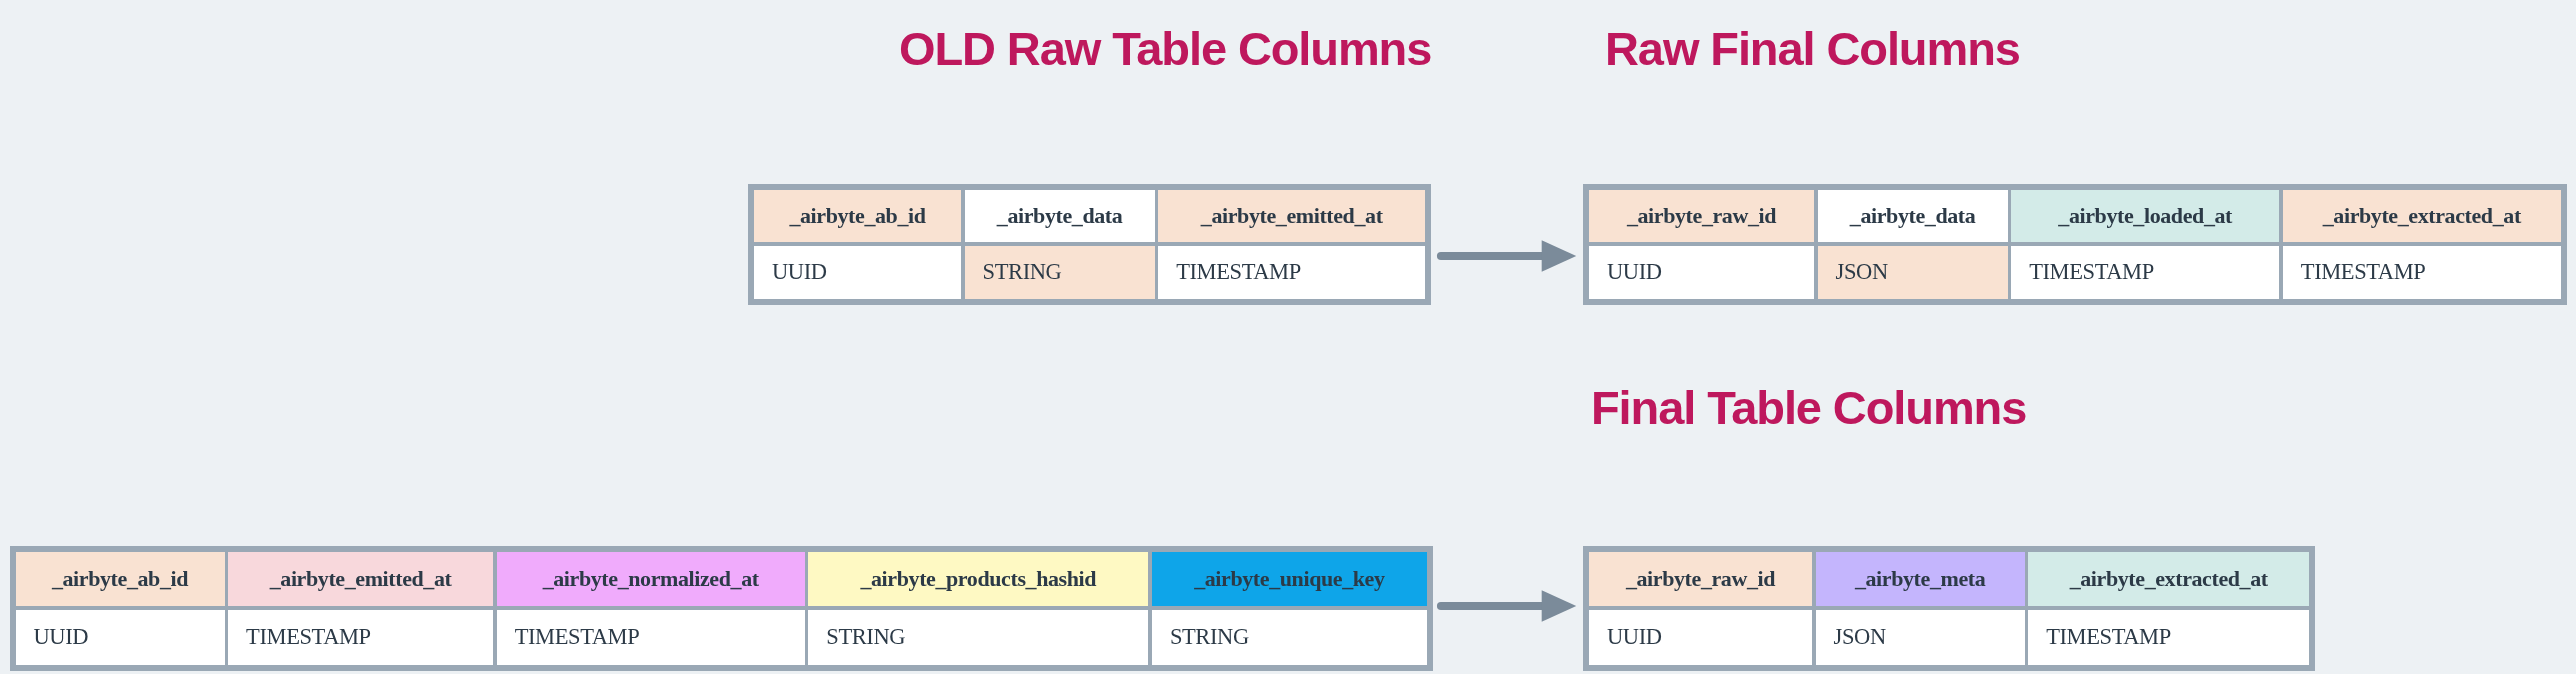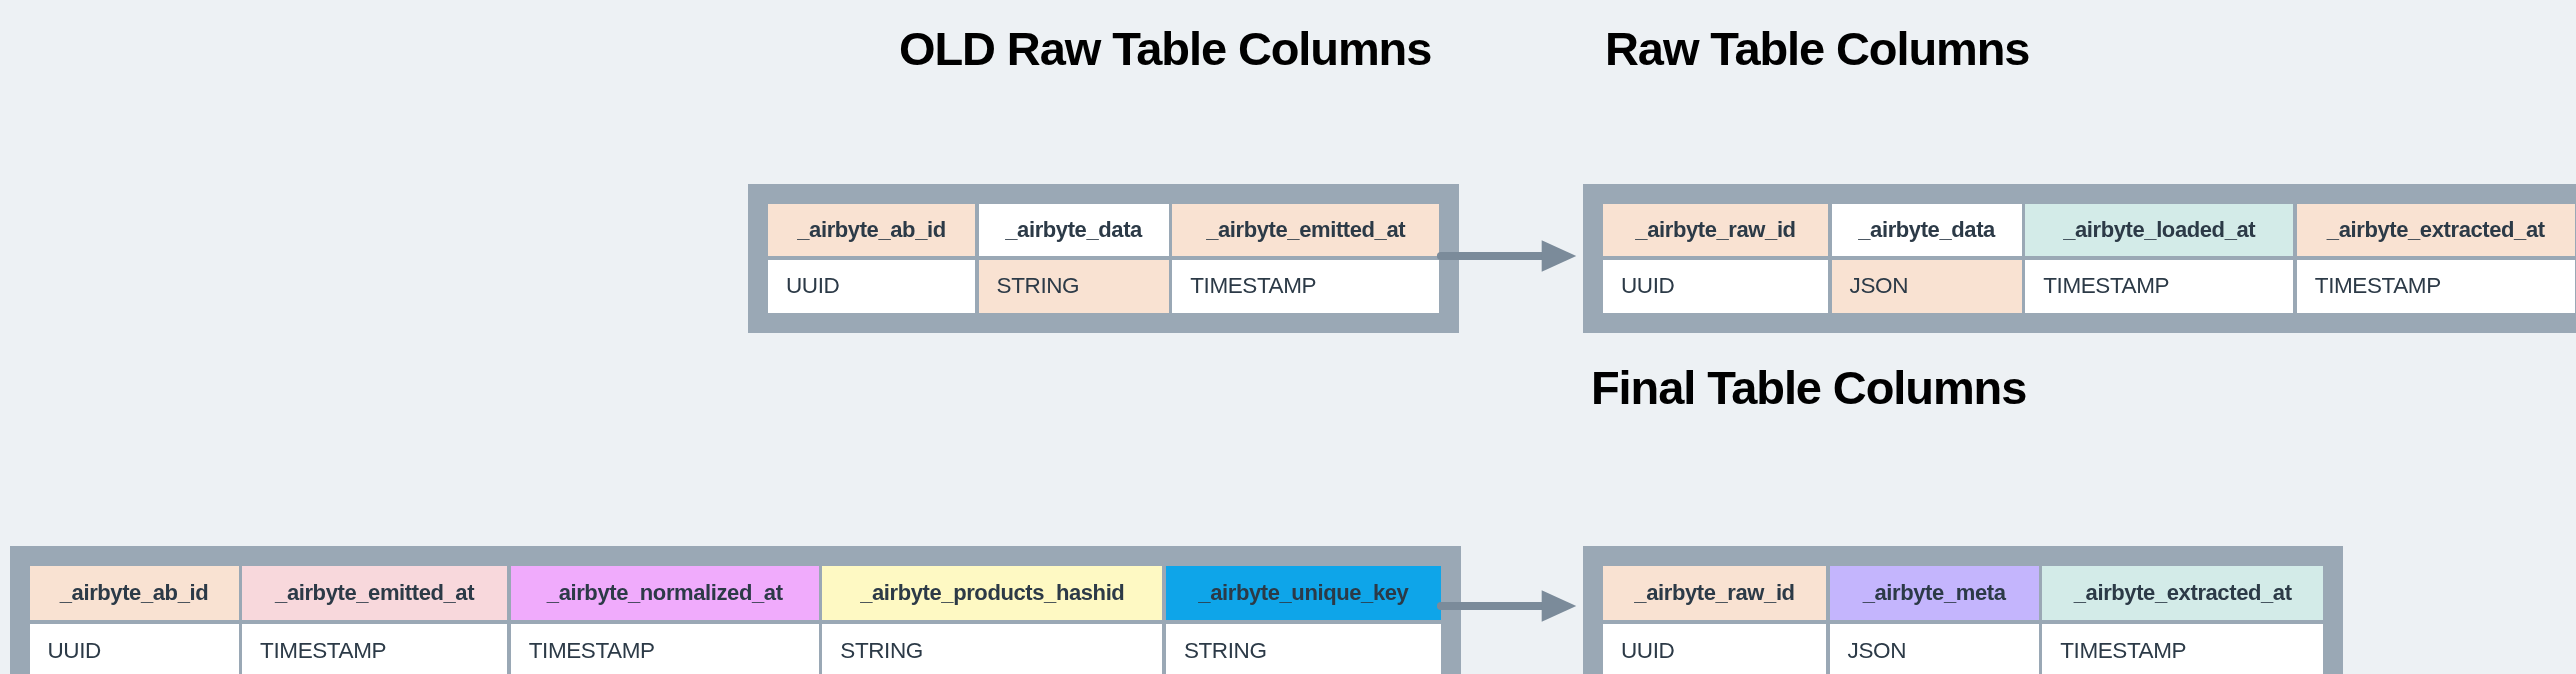--- a/index.html
+++ b/index.html
@@ -15,35 +15,36 @@
     overflow: hidden;
     color: #2c3a47;
   }
   .title {
     position: absolute;
     margin: 0;
     font-size: 47px;
     font-weight: 700;
     letter-spacing: -1.1px;
     line-height: 1;
-    color: #000000;
+    color: #be185d;
     white-space: nowrap;
   }
   .t-old-raw   { left: 899px; top: 25px; }
   .t-raw       { left: 1605px; top: 25px; }
   .t-old-final { left: 871px; top: 384px; }
-  .t-final     { left: 1591px; top: 364px; }
+  .t-final     { left: 1591px; top: 384px; }
 
   .tbl {
     position: absolute;
     display: grid;
     background: #9aa8b5;      
-    padding: 20px;
+    padding: 6px;
     gap: 3.6px;
     box-sizing: border-box;
+    font-family: Liberation Serif, serif;
   }
   .tbl-old-raw   { left: 748px; top: 184px; }
   .tbl-raw       { left: 1583px; top: 184px; }
   .tbl-old-final { left: 9.5px;   top: 546px; }
   .tbl-final     { left: 1583px; top: 546px; }
 
   .cell {
     display: flex;
     align-items: center;
     white-space: nowrap;
@@ -69,21 +70,21 @@
   }
   .arrow-1 { left: 1433px; top: 238px; }
   .arrow-2 { left: 1433px; top: 588px; }
 </style>
 </head>
 <body>
 
 <div class="stage">
 
   <h1 class="title t-old-raw">OLD Raw Table Columns</h1>
-  <h1 class="title t-raw">Raw Table Columns</h1>
+  <h1 class="title t-raw">Raw Final Columns</h1>
   <h1 class="title t-final">Final Table Columns</h1>
 
   <div class="tbl tbl-old-raw" style="grid-template-columns: 207px 190px 267px; grid-template-rows: 52px 53px;">
       <div class="cell head" style="background: rgb(249, 226, 210);">_airbyte_ab_id</div>
       <div class="cell head" style="background: rgb(255, 255, 255);">_airbyte_data</div>
       <div class="cell head" style="background: rgb(249, 226, 210);">_airbyte_emitted_at</div>
       <div class="cell type" style="background: rgb(255, 255, 255);">UUID</div>
       <div class="cell type" style="background: rgb(249, 226, 210);">STRING</div>
       <div class="cell type" style="background: rgb(255, 255, 255);">TIMESTAMP</div>
     </div>

